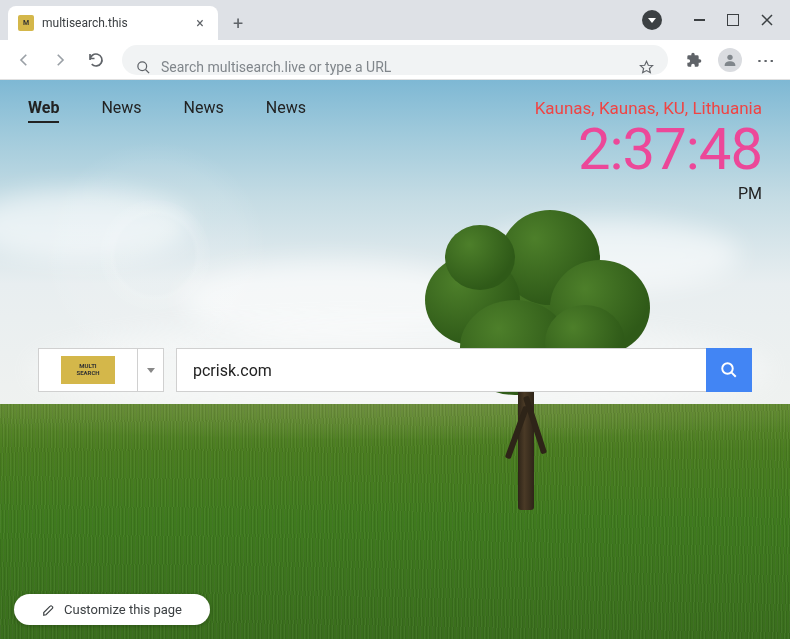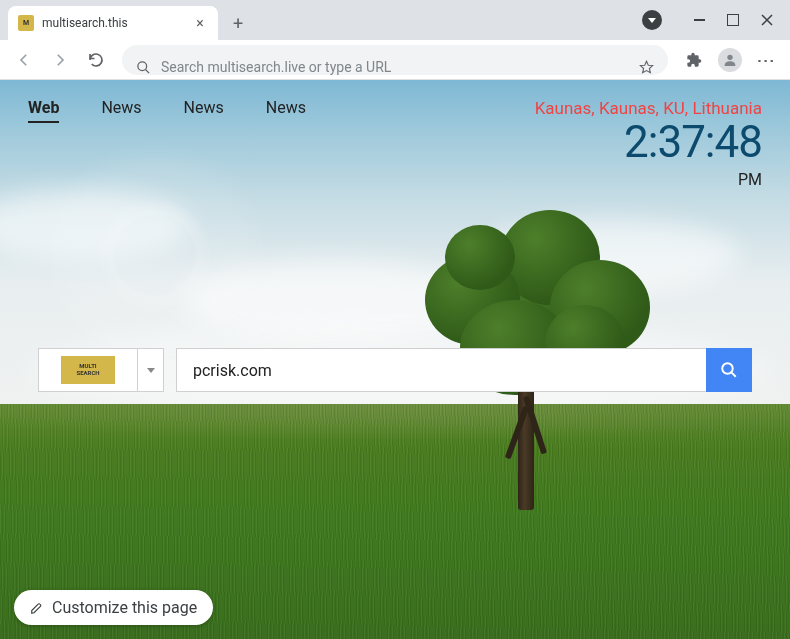--- a/index.html
+++ b/index.html
@@ -63,37 +63,37 @@
 .watermark::after { content: ""; position: absolute; inset: 60px; border-radius: 50%;
   background: radial-gradient(circle, transparent 50%, rgba(255,255,255,0.12) 55%, transparent 80%); }
 
 
 .page-header { position: absolute; top: 0; left: 0; right: 0; padding: 18px 28px 0; display: flex; justify-content: space-between; align-items: flex-start; }
 .tabs { display: flex; gap: 42px; }
 .tabs a { color: #222; font-size: 16px; text-decoration: none; padding-bottom: 4px; }
 .tabs a.active { font-weight: 700; border-bottom: 2px solid #222; }
 .clock-area { text-align: right; }
 .location { font-size: 17px; color: #ef4444; margin-bottom: 2px; }
-.time { font-size: 44px; font-weight: 400; color: #0c4a6e; line-height: 1; letter-spacing: -1px; }
+.time { font-size: 58px; font-weight: 400; color: #ec4899; line-height: 1; letter-spacing: -1px; }
 .ampm { font-size: 16px; color: #222; margin-top: 6px; }
 
 
 .search-row { position: absolute; top: 268px; left: 38px; right: 38px; height: 44px; display: flex; }
 .engine-box { width: 100px; background: #fff; border: 1px solid #d0d0d0; display: flex; align-items: center; justify-content: center; }
 .engine-logo { width: 54px; height: 28px; background: #d4b74a; display: flex; flex-direction: column; align-items: center; justify-content: center; font-size: 6px; font-weight: bold; color: #333; line-height: 1.1; }
 .engine-dd { width: 26px; background: #fff; border: 1px solid #d0d0d0; border-left: none; display: flex; align-items: center; justify-content: center; cursor: pointer; }
 .engine-dd::after { content: ""; border-left: 4px solid transparent; border-right: 4px solid transparent; border-top: 5px solid #888; }
 .gap { width: 12px; }
 .search-input-wrap { flex: 1; display: flex; justify-content: flex-end; }
 .search-input { flex: 1; border: 1px solid #d0d0d0; border-right: none; padding: 0 16px; font-size: 16px; color: #222; outline: none; }
 .search-btn { width: 46px; background: #4285f4; display: flex; align-items: center; justify-content: center; cursor: pointer; }
 .search-btn svg { width: 18px; height: 18px; color: #fff; }
 
 
-.customize { position: absolute; bottom: 14px; left: 14px; background: #fff; border-radius: 18px; padding: 8px 16px; font-size: 16px; color: #3c4043; display: flex; align-items: center; gap: 8px; box-shadow: 0 1px 4px rgba(0,0,0,0.25); cursor: pointer; }
+.customize { position: absolute; bottom: 14px; left: 14px; background: #fff; border-radius: 18px; padding: 8px 28px; font-size: 13px; color: #3c4043; display: flex; align-items: center; gap: 8px; box-shadow: 0 1px 4px rgba(0,0,0,0.25); cursor: pointer; }
 .customize svg { width: 14px; height: 14px; }
 </style>
 </head>
 <body>
 
 <div class="titlebar">
   <div class="tab">
     <div class="tab-favicon">M</div>
     <div class="tab-title">multisearch.this</div>
     <div class="tab-close">×</div>

